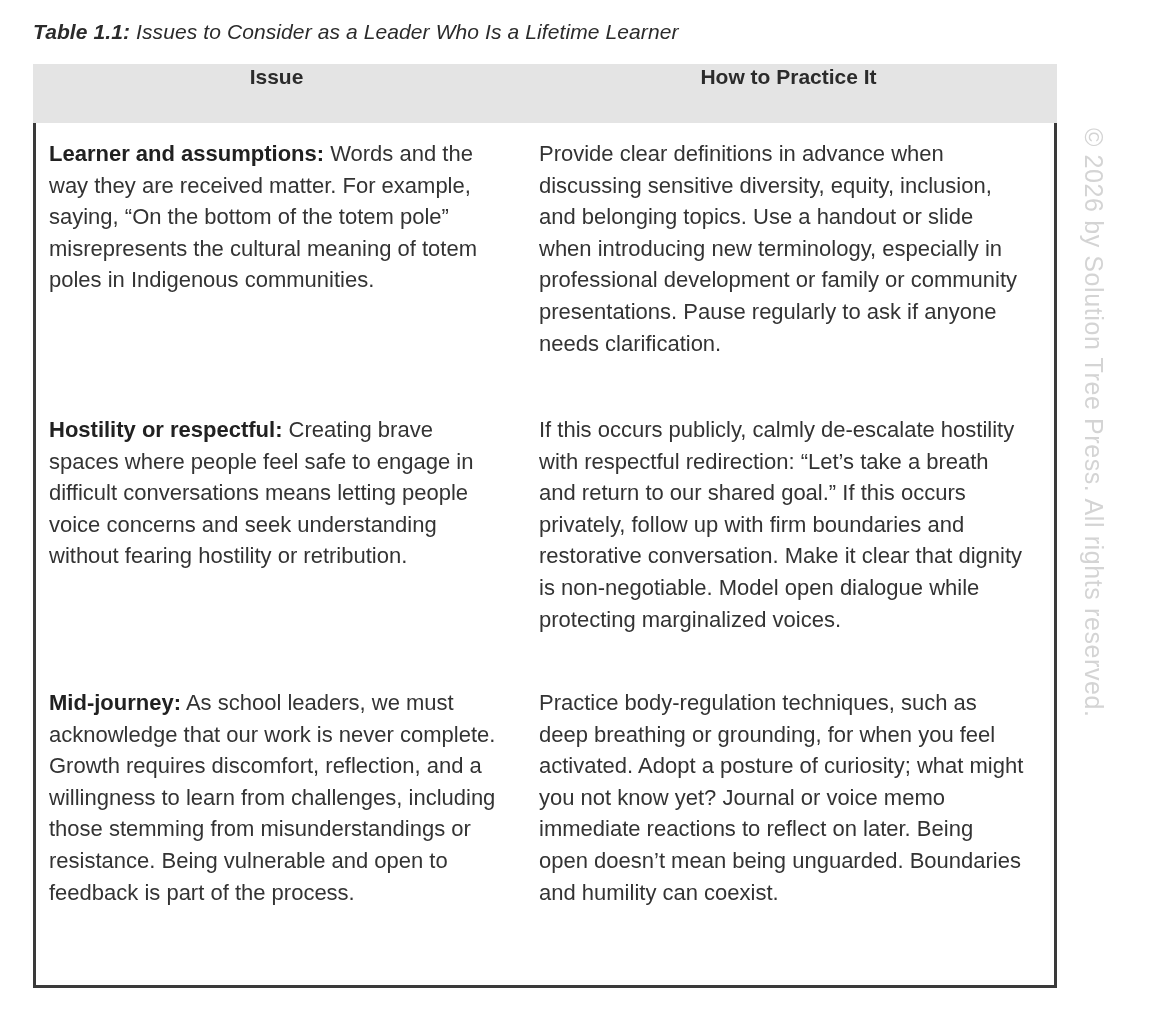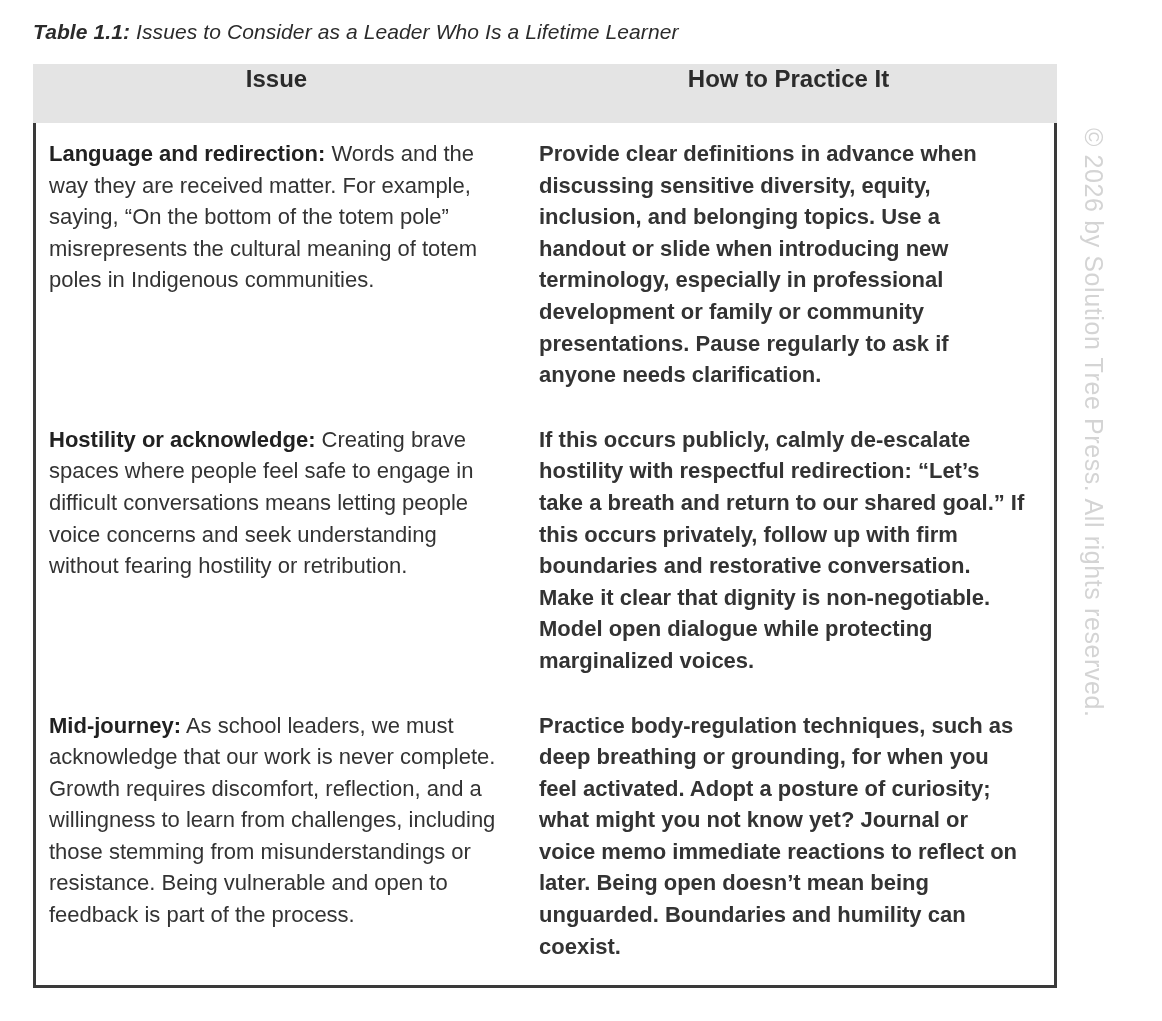--- a/index.html
+++ b/index.html
@@ -65,21 +65,21 @@
     vertical-align: top;
     box-sizing: border-box;
   }
 
   
   .hdr-row th {
     background: #e4e4e4;
     height: 59px;
     text-align: center;
     vertical-align: middle;
-    font-size: 24px;
+    font-size: 21px;
     font-weight: bold;
     color: #2b2b2b;
     border-bottom: 3px solid #3a3a3a;
   }
   .hdr-row th.col-issue {
     width: 487px;
     border-right: 2px solid #6d6d6d;
   }
   .hdr-row th.col-address {
     width: 537px;
@@ -94,21 +94,20 @@
   }
   .body-row td.cell-issue {
     width: 487px;
     border-right: 2px solid #6d6d6d;
     padding-right: 24px;
   }
   .body-row td.cell-address {
     width: 537px;
     padding-left: 19px;
     padding-right: 32px;
-    font-weight: bold;
   }
   .body-row.sep td {
     border-bottom: 3px solid #3a3a3a;
   }
   .body-row td .term {
     font-weight: bold;
     color: #212121;
   }
 
   .row1 td { height: 276px; }
@@ -151,26 +150,26 @@
 <table id="issues-table">
   <thead>
     <tr class="hdr-row">
       <th class="col-issue">Issue</th>
       <th class="col-address">How to Practice It</th>
     </tr>
   </thead>
   <tbody>
 
     <tr class="body-row row1 sep">
-      <td class="cell-issue"><span class="term">Language and redirection:</span><span> Words and the way they are received matter. For example, saying, “On the bottom of the totem pole” misrepresents the cultural meaning of totem poles in Indigenous communities.</span></td>
+      <td class="cell-issue"><span class="term">Learner and assumptions:</span><span> Words and the way they are received matter. For example, saying, “On the bottom of the totem pole” misrepresents the cultural meaning of totem poles in Indigenous communities.</span></td>
       <td class="cell-address">Provide clear definitions in advance when discussing sensitive diversity, equity, inclusion, and belonging topics. Use a handout or slide when introducing new terminology, especially in professional development or family or community presentations. Pause regularly to ask if anyone needs clarification.</td>
     </tr>
 
     <tr class="body-row row2 sep">
-      <td class="cell-issue"><span class="term">Hostility or acknowledge:</span><span> Creating brave spaces where people feel safe to engage in difficult conversations means letting people voice concerns and seek understanding without fearing hostility or retribution.</span></td>
+      <td class="cell-issue"><span class="term">Hostility or respectful:</span><span> Creating brave spaces where people feel safe to engage in difficult conversations means letting people voice concerns and seek understanding without fearing hostility or retribution.</span></td>
       <td class="cell-address">If this occurs publicly, calmly de-escalate hostility with respectful redirection: “Let’s take a breath and return to our shared goal.” If this occurs privately, follow up with firm boundaries and restorative conversation. Make it clear that dignity is non-negotiable. Model open dialogue while protecting marginalized voices.</td>
     </tr>
 
     <tr class="body-row row3">
       <td class="cell-issue"><span class="term">Mid-journey:</span><span> As school leaders, we must acknowledge that our work is never complete. Growth requires discomfort, reflection, and a willingness to learn from challenges, including those stemming from misunderstandings or resistance. Being vulnerable and open to feedback is part of the process.</span></td>
       <td class="cell-address">Practice body-regulation techniques, such as deep breathing or grounding, for when you feel activated. Adopt a posture of curiosity; what might you not know yet? Journal or voice memo immediate reactions to reflect on later. Being open doesn’t mean being unguarded. Boundaries and humility can coexist.</td>
     </tr>
 
   </tbody>
 </table>

